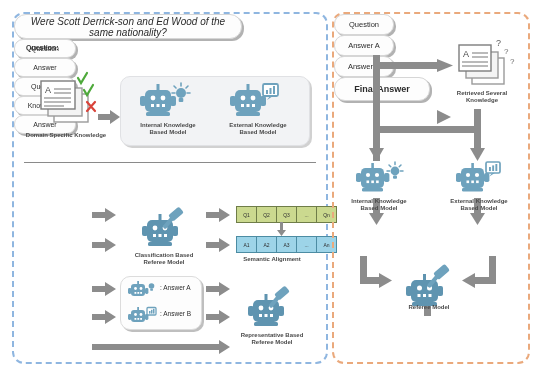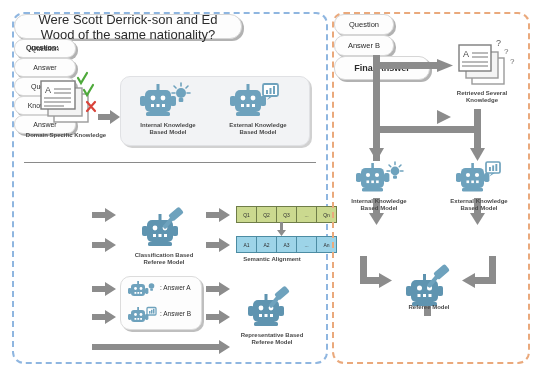--- a/index.html
+++ b/index.html
@@ -45,21 +45,21 @@
   .qlabel{position:absolute;font-weight:bold;font-size:7px;color:#2f2f2f;}
   .captiontxt{font-size:6px;font-weight:bold;}
 </style>
 </head>
 <body>
 
 <div class="panel" id="left-panel">
 
   <div class="qlabel" style="left:12px;top:30px;">Question:</div>
 
-  <div class="pill" style="left:68px;top:20px;width:228px;height:25px;font-size:13px;padding:0 6px;box-sizing:border-box;border-radius:12px;">Were Scott Derrick-son and Ed Wood of the same nationality?</div>
+  <div class="pill" style="left:68px;top:20px;width:228px;height:25px;font-size:10px;padding:0 6px;box-sizing:border-box;border-radius:12px;font-style:italic;">Were Scott Derrick-son and Ed Wood of the same nationality?</div>
 
   <div style="position:absolute;left:14px;top:58px;width:78px;height:62px;">
     <svg width="78" height="62" viewBox="0 0 78 62">
 
       <rect x="26" y="22" width="34" height="28" fill="#ffffff" stroke="#9a9a9a" stroke-width="1.4"></rect>
       <rect x="20" y="16" width="34" height="28" fill="#f4f4f4" stroke="#9a9a9a" stroke-width="1.4"></rect>
       <rect x="13" y="9" width="34" height="28" fill="#ffffff" stroke="#7d7d7d" stroke-width="1.4"></rect>
       <text x="17" y="21" font-size="9" font-family="Liberation Sans, sans-serif" fill="#4a4a4a">A</text>
       <line x1="26" y1="17" x2="43" y2="17" stroke="#8c8c8c" stroke-width="1.2"></line>
       <line x1="26" y1="21" x2="43" y2="21" stroke="#8c8c8c" stroke-width="1.2"></line>
@@ -399,20 +399,21 @@
       <rect x="38.2" y="5.4" width="1.9" height="5.6" fill="#6ea2bd"></rect>
       <rect x="41.4" y="4" width="1.9" height="7" fill="#6ea2bd"></rect>
       <path d="M38 13 l-2.6 3.6 l5.4 -3.6 z" fill="#6ea2bd"></path>
     </svg>
   </div>
   <div class="lbl captiontxt" style="left:102px;top:184px;width:86px;">
     <span>External Knowledge</span><br>
     <span>Based Model</span>
   </div>
 
+  <div class="pill" style="left:8px;top:224px;width:58px;height:19px;font-size:7.5px;border-radius:10px;">Answer A</div>
   <div class="pill" style="left:122px;top:224px;width:58px;height:19px;font-size:7.5px;border-radius:10px;">Answer B</div>
 
   <div style="position:absolute;left:66px;top:248px;">
     <svg width="56" height="48" viewBox="0 0 56 48">
       <rect x="6" y="24" width="6" height="10" rx="2" fill="#5f94b0"></rect>
       <rect x="37" y="24" width="6" height="10" rx="2" fill="#5f94b0"></rect>
       <rect x="11" y="18" width="27" height="22" rx="5" fill="#5f94b0"></rect>
       <circle cx="19.5" cy="26" r="2.5" fill="#ffffff"></circle>
       <circle cx="29.5" cy="26" r="2.5" fill="#ffffff"></circle>
       <rect x="17.5" y="32" width="3" height="3" fill="#ffffff"></rect>

